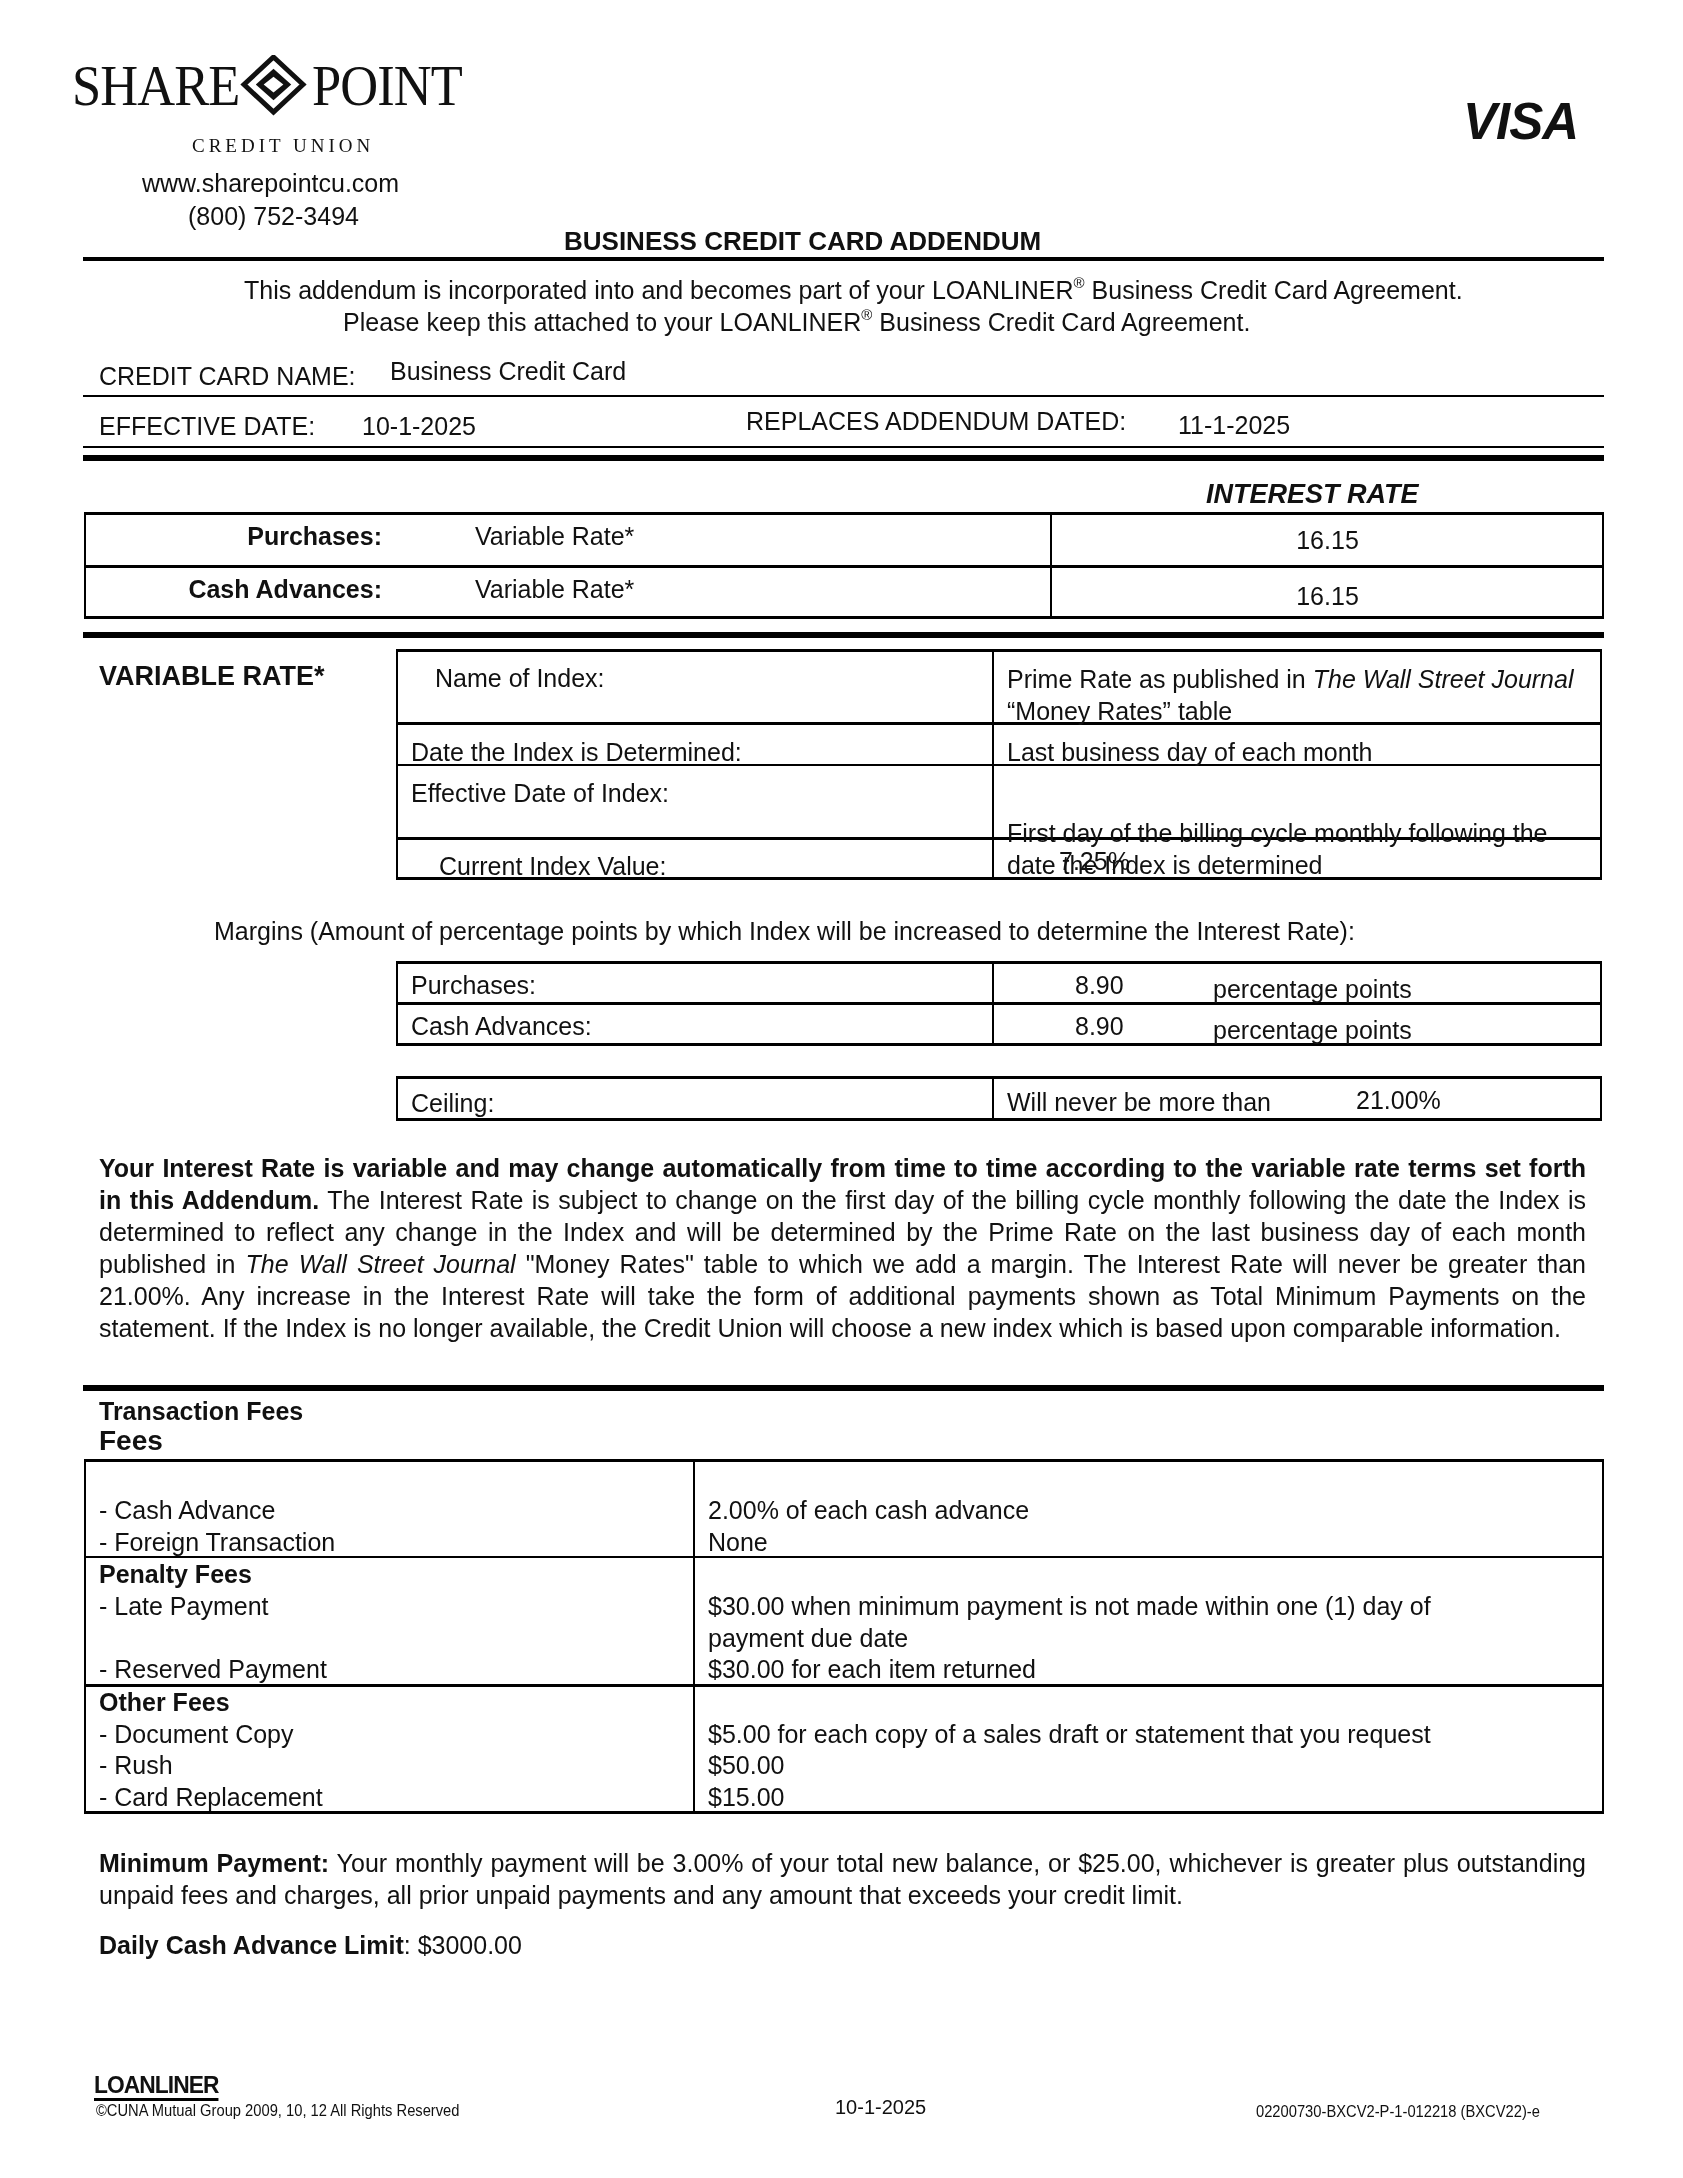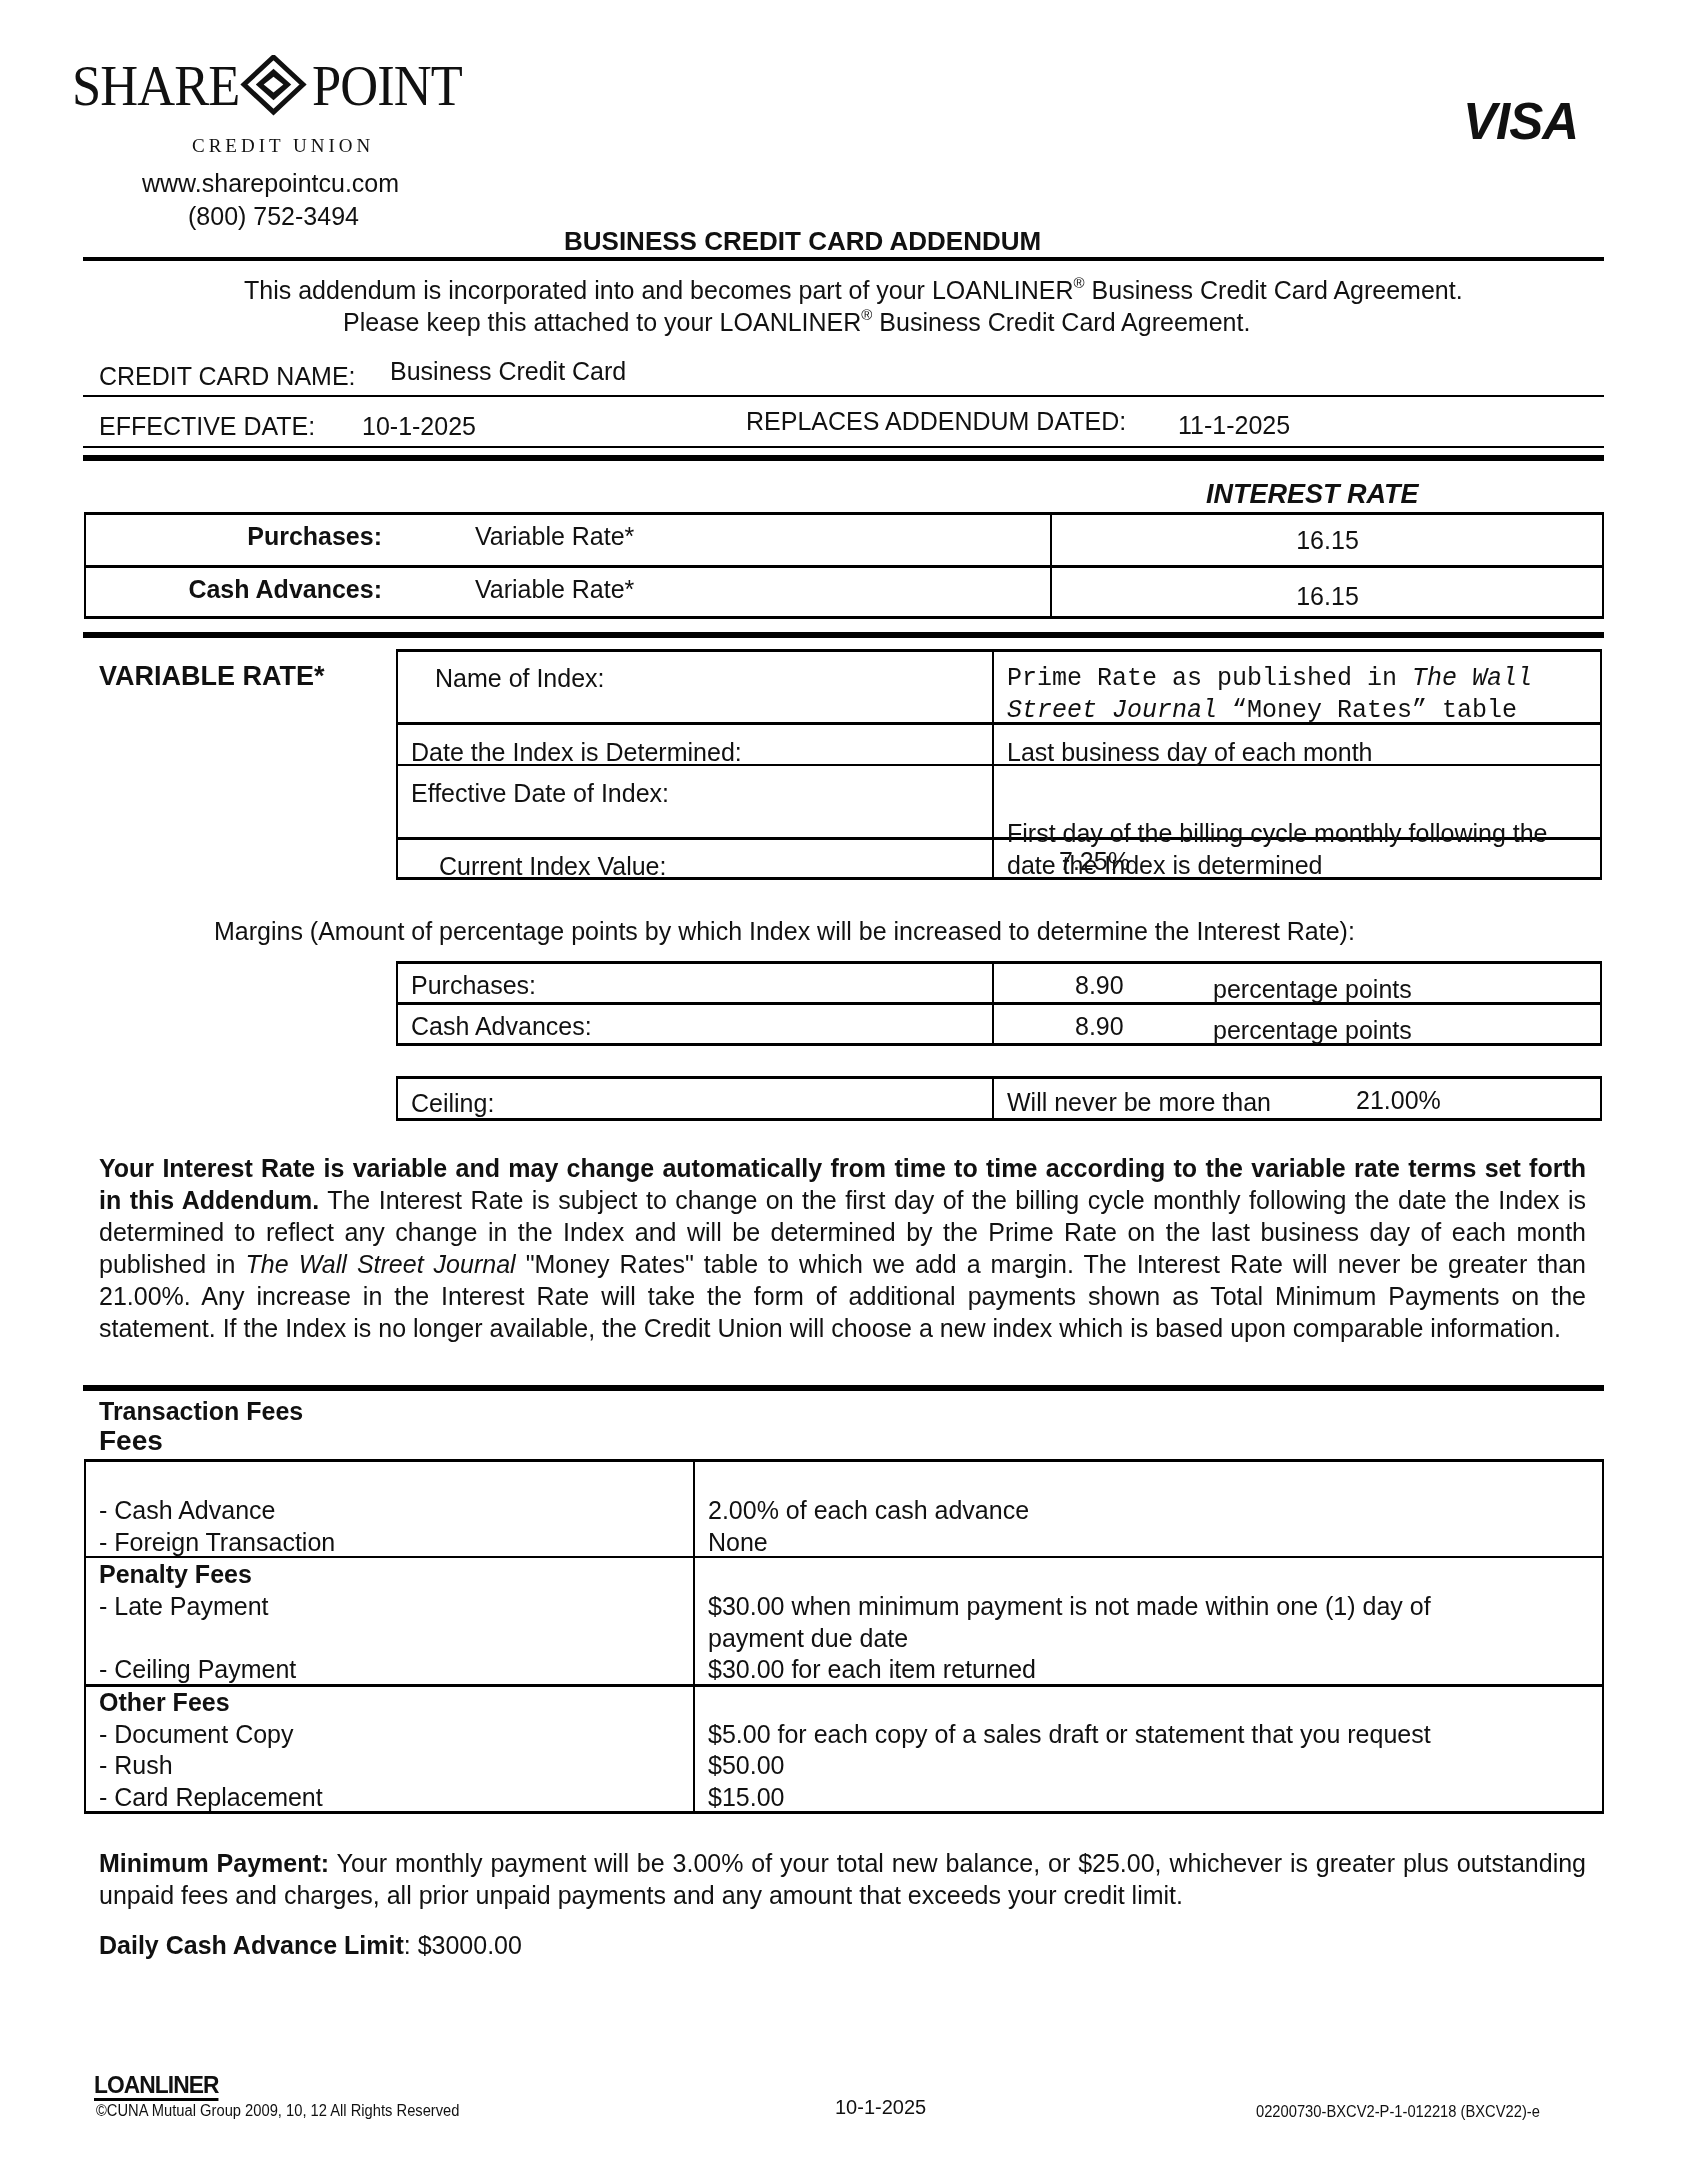--- a/index.html
+++ b/index.html
@@ -74,21 +74,21 @@
 
 <div class="t b" style="left:99px; top:661px; font-size:27px;">VARIABLE RATE*</div>
 
 <div class="box" style="left:396px; top:649px; width:1206px; height:231px; border-width:3px 2px 3px 2px;"></div>
 <div class="vline" style="left:992px; top:649px; height:231px;"></div>
 <div class="hline" style="left:396px; top:722px; width:1206px; height:3px;"></div>
 <div class="hline" style="left:396px; top:764px; width:1206px;"></div>
 <div class="hline" style="left:396px; top:837px; width:1206px; height:3px;"></div>
 
 <div class="t" style="left:435px; top:663px;">Name of Index:</div>
-<div class="t" style="left:1007px; top:663px; white-space:normal; width:584px; line-height:32px;font-family:Liberation Mono, monospace;">
+<div class="t" style="left:1007px; top:663px; white-space:normal; width:584px; line-height:32px;">
   <span>Prime Rate as published in </span><span class="i">The Wall Street Journal</span><span> “Money Rates” table</span>
 </div>
 
 <div class="t" style="left:411px; top:737px;">Date the Index is Determined:</div>
 <div class="t" style="left:1007px; top:737px;">Last business day of each month</div>
 
 <div class="t" style="left:411px; top:778px;">Effective Date of Index:</div>
 <div class="t" style="left:1007px; top:817px; white-space:normal; width:584px; line-height:32px;">First day of the billing cycle monthly following the date the Index is determined</div>
 
 <div class="t" style="left:411px; top:851px;margin-left:28px;">Current Index Value:</div>
@@ -129,21 +129,21 @@
 <div class="t b" style="left:99px; top:1396px;">Transaction Fees</div>
 <div class="t" style="left:99px; top:1495px;">- Cash Advance</div>
 <div class="t" style="left:708px; top:1495px;">2.00% of each cash advance</div>
 <div class="t" style="left:99px; top:1527px;">- Foreign Transaction</div>
 <div class="t" style="left:708px; top:1527px;">None</div>
 
 <div class="t b" style="left:99px; top:1559px;">Penalty Fees</div>
 <div class="t" style="left:99px; top:1591px;">- Late Payment</div>
 <div class="t" style="left:708px; top:1591px;">$30.00 when minimum payment is not made within one (1) day of</div>
 <div class="t" style="left:708px; top:1623px;">payment due date</div>
-<div class="t" style="left:99px; top:1654px;">- Ceiling Payment</div>
+<div class="t" style="left:99px; top:1654px;">- Reserved Payment</div>
 <div class="t" style="left:708px; top:1654px;">$30.00 for each item returned</div>
 
 <div class="t b" style="left:99px; top:1687px;">Other Fees</div>
 <div class="t" style="left:99px; top:1719px;">- Document Copy</div>
 <div class="t" style="left:708px; top:1719px;">$5.00 for each copy of a sales draft or statement that you request</div>
 <div class="t" style="left:99px; top:1750px;">- Rush</div>
 <div class="t" style="left:708px; top:1750px;">$50.00</div>
 <div class="t" style="left:99px; top:1782px;">- Card Replacement</div>
 <div class="t" style="left:708px; top:1782px;">$15.00</div>
 

